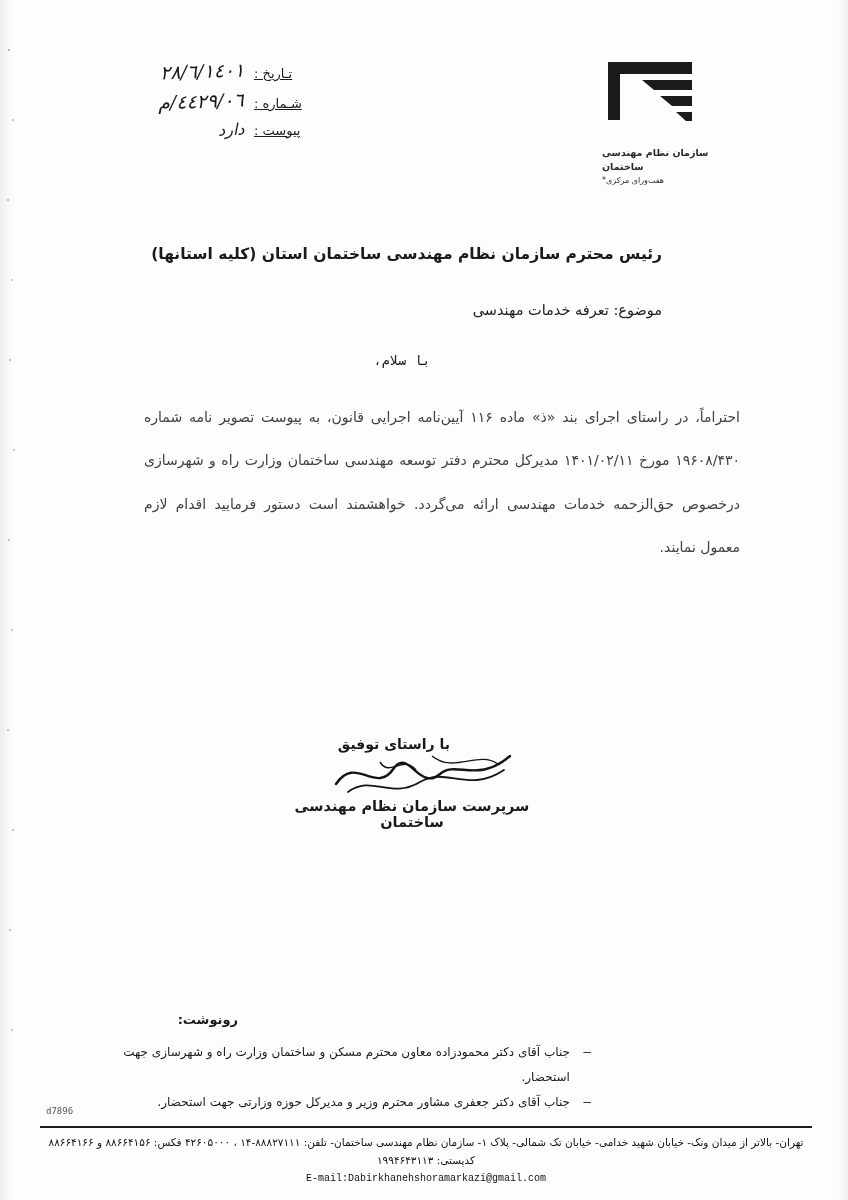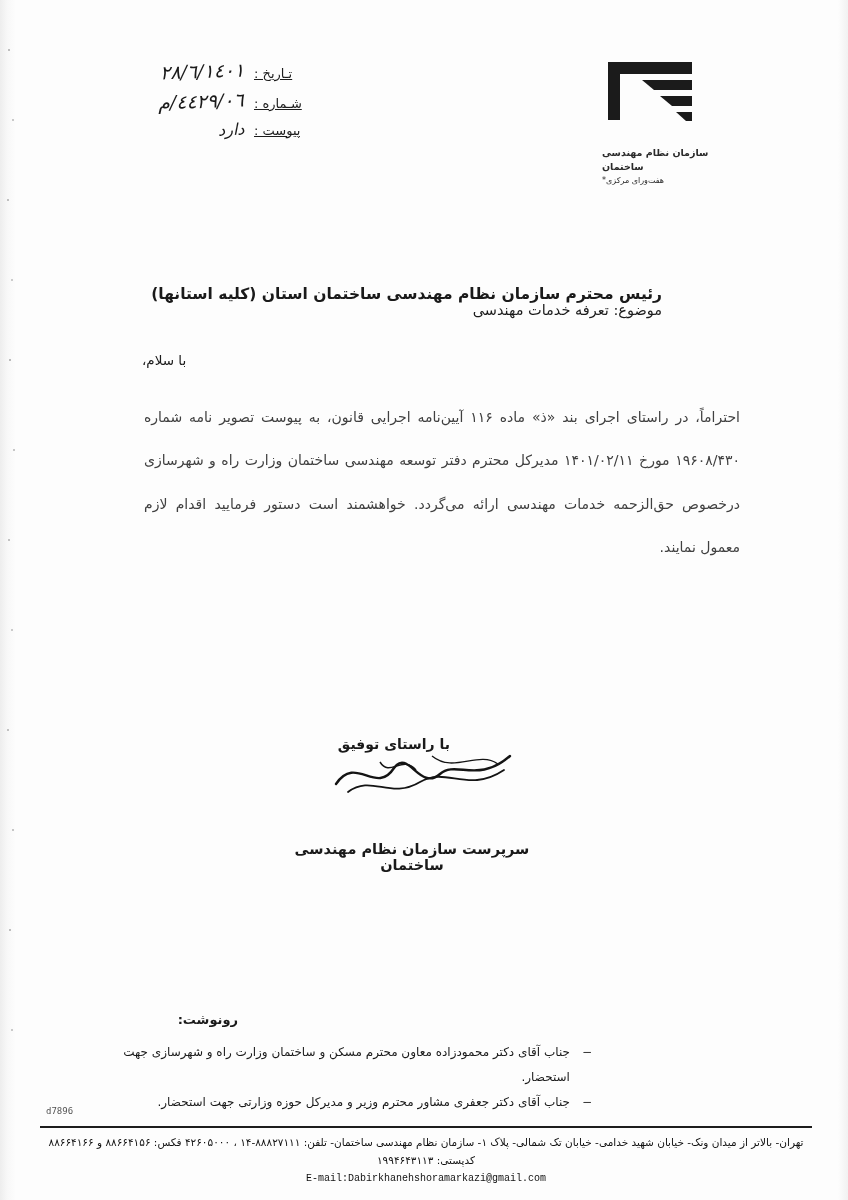--- a/index.html
+++ b/index.html
@@ -122,38 +122,38 @@
   
   .addressee {
     position: absolute;
     right: 186px;
     top: 240px;
     width: 520px;
     text-align: right;
     font-size: 15.5px;
     font-weight: 700;
     line-height: 1.9;
-    margin-top: 40px;
   }
   .subject {
     position: absolute;
     right: 186px;
     top: 302px;
     width: 520px;
     text-align: right;
     font-size: 14.5px;
     font-weight: 400;
   }
   .salutation {
     position: absolute;
     right: 186px;
     top: 352px;
     width: 520px;
-    text-align: left;
+    text-align: center;
     font-size: 13.5px;
+    font-family: Liberation Mono, monospace;
   }
   .body-text {
     position: absolute;
     right: 108px;
     top: 396px;
     width: 596px;
     text-align: justify;
     text-align-last: right;
     font-size: 14px;
     line-height: 3.1;
@@ -172,21 +172,21 @@
   .signature-scribble {
     position: absolute;
     right: 330px;
     top: 744px;
     width: 190px;
     height: 62px;
   }
   .signer-title {
     position: absolute;
     right: 286px;
-    top: 841px;
+    top: 798px;
     width: 300px;
     text-align: center;
     font-size: 14.5px;
     font-weight: 700;
   }
 
   
   .cc-heading {
     position: absolute;
     right: 610px;

